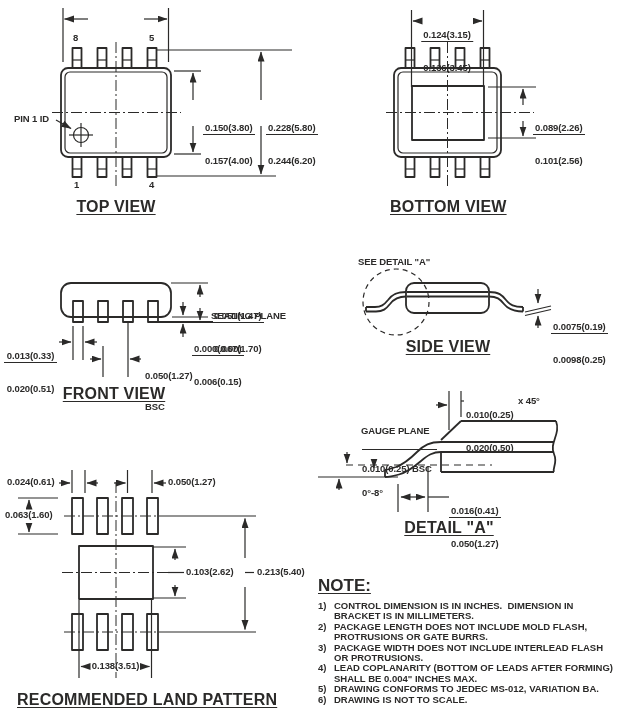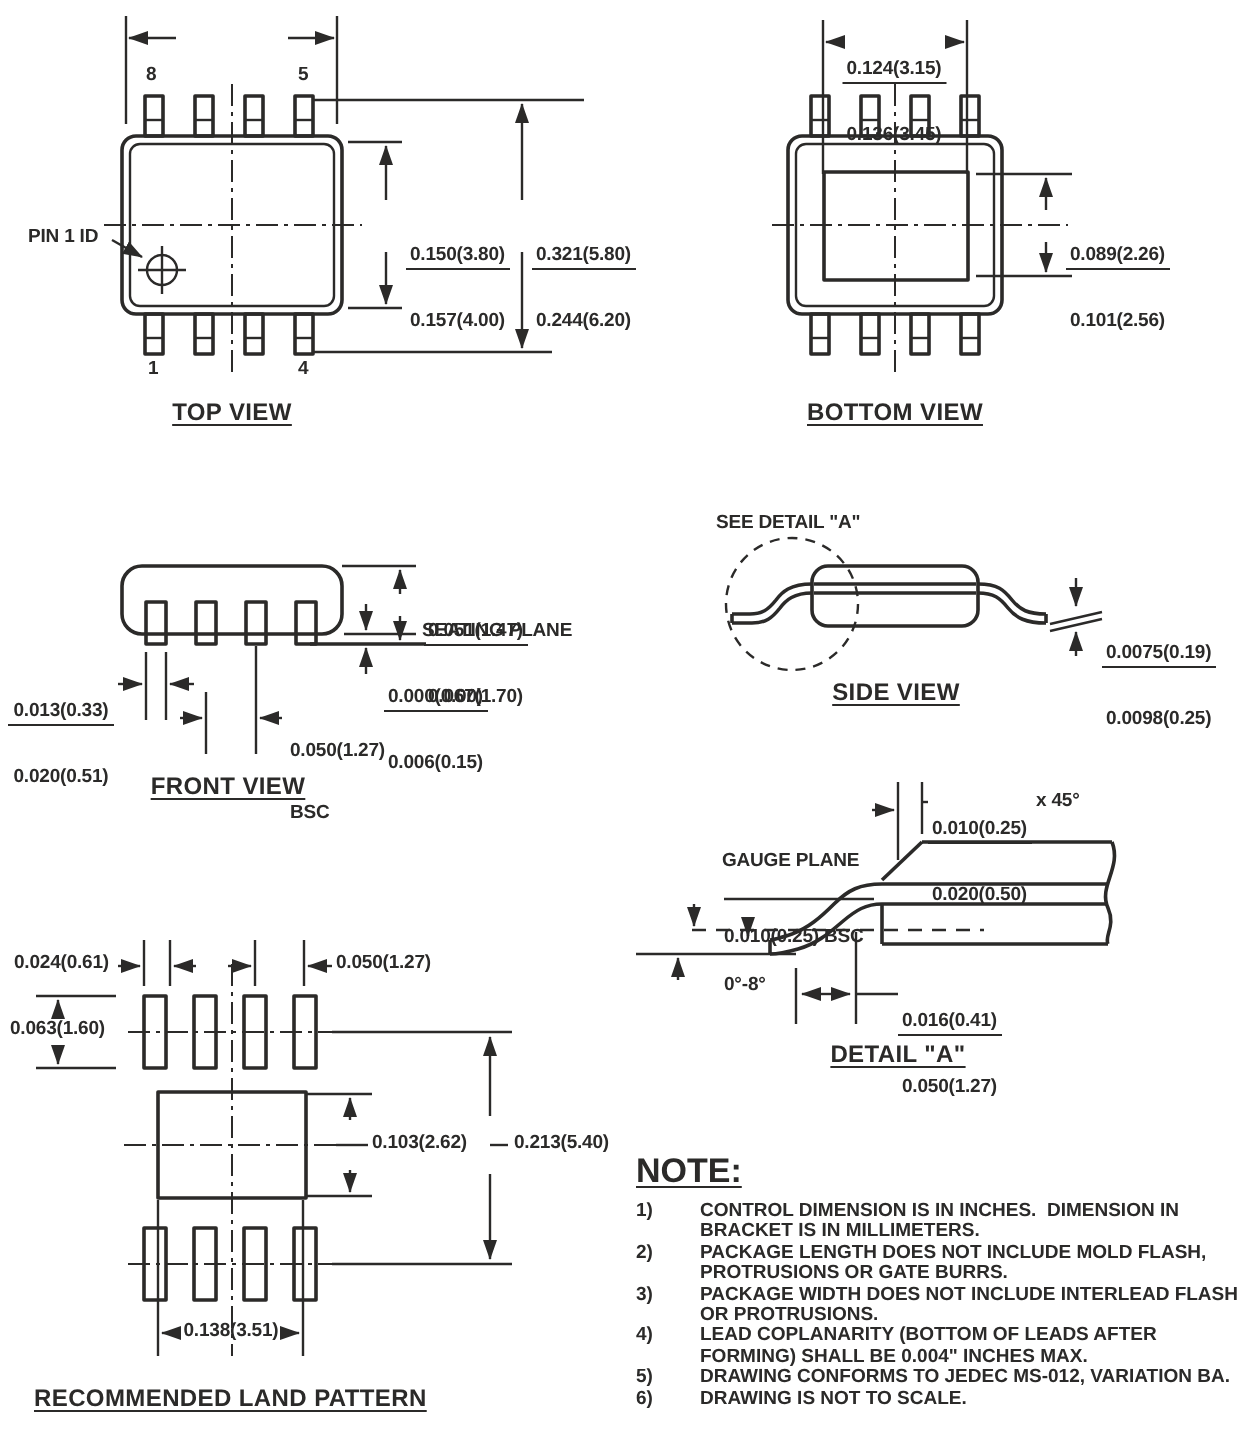--- a/index.html
+++ b/index.html
@@ -18,35 +18,35 @@
     position:absolute;font-weight:bold;font-size:9.5px;line-height:10px;
     white-space:pre;color:#2b2a29;letter-spacing:-0.1px;
   }
   .stk{text-align:center;}
   .stk .t{display:block;border-bottom:1.4px solid #2b2a29;padding:0 2px 1px 2px;}
   .stk .b{display:block;padding-top:1px;}
   .stk.nobar .t{border-bottom:none;padding-bottom:0;}
   .stk.nobar .b{text-align:left;padding-left:2px;}
   .ctr{transform:translateX(-50%);}
   .title{
-    position:absolute;font-weight:bold;font-size:12px;line-height:13px;
+    position:absolute;font-weight:bold;font-size:16px;line-height:13px;
     text-decoration:underline;text-underline-offset:2px;text-align:center;
     color:#2b2a29;letter-spacing:0.2px;white-space:pre;
   }
   .note-head{
     position:absolute;font-weight:bold;font-size:17px;
     text-decoration:underline;text-underline-offset:2px;color:#2b2a29;
   }
   .notes{
     position:absolute;left:318px;top:601px;width:301px;
     font-weight:bold;font-size:9.5px;line-height:10.4px;color:#2b2a29;
   }
   .note-row{display:flex;}
   .note-num{flex:0 0 16px;}
-  .note-text{flex:1;white-space:pre-wrap;margin-left:16px;}
+  .note-text{flex:1;white-space:pre-wrap;}
 </style>
 </head>
 <body>
 
 <div id="stage">
 
 <svg width="622" height="725" viewBox="0 0 622 725">
   <defs>
     <marker id="ah" orient="auto" markerUnits="userSpaceOnUse" markerWidth="11" markerHeight="8" refX="9.5" refY="3.5">
       <path d="M0,0 L10,3.5 L0,7 Z" fill="#2b2a29"></path>
@@ -264,21 +264,21 @@
 <div class="lbl" style="left:73px;top:33px;">8</div>
 <div class="lbl" style="left:149px;top:33px;">5</div>
 <div class="lbl" style="left:74px;top:180px;">1</div>
 <div class="lbl" style="left:149px;top:180px;">4</div>
 <div class="lbl" style="left:14px;top:114px;">PIN 1 ID</div>
 <div class="lbl stk" style="left:203px;top:103px;">
   <span class="t">0.150(3.80)</span>
   <span class="b">0.157(4.00)</span>
 </div>
 <div class="lbl stk" style="left:266px;top:103px;">
-  <span class="t">0.321(5.80)</span>
+  <span class="t">0.228(5.80)</span>
   <span class="b">0.244(6.20)</span>
 </div>
 <div class="title" style="left:60px;top:200px;width:112px;">TOP VIEW</div>
 
 <div class="lbl stk ctr" style="left:447px;top:10px;">
   <span class="t">0.124(3.15)</span>
   <span class="b">0.136(3.45)</span>
 </div>
 <div class="lbl stk" style="left:533px;top:103px;">
   <span class="t">0.089(2.26)</span>

